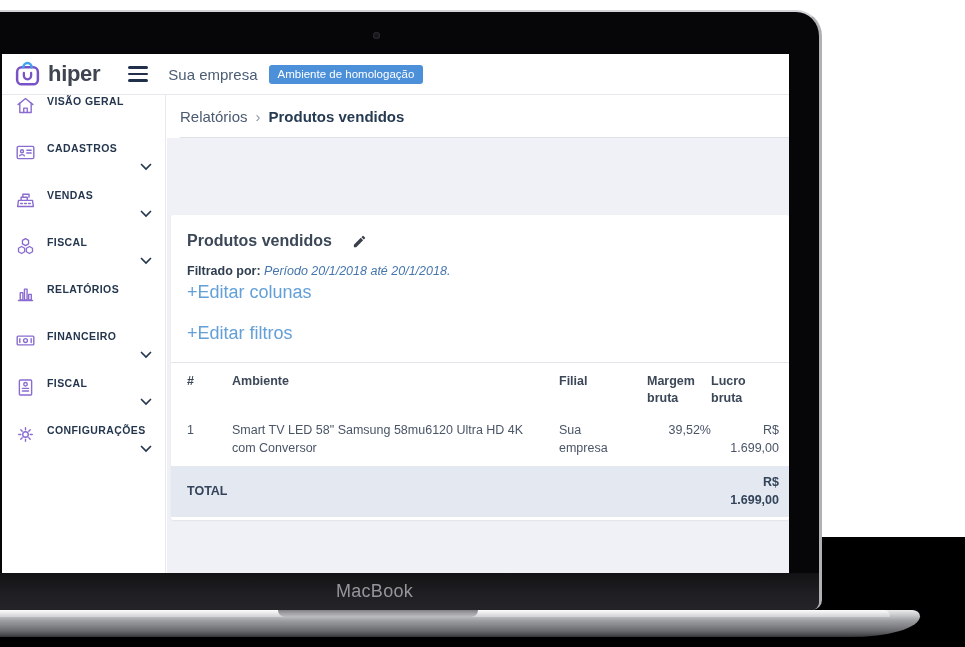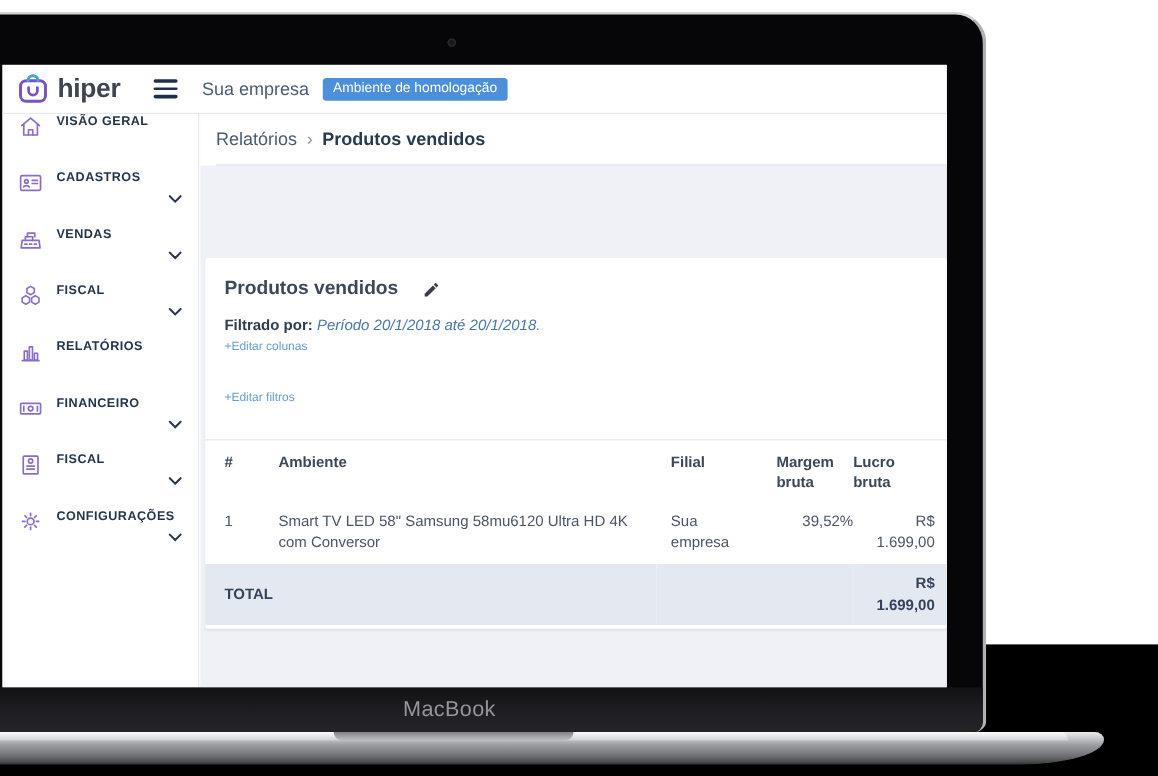--- a/index.html
+++ b/index.html
@@ -55,21 +55,21 @@
   .crumb-cur{font-size:15px;color:#263b52;font-weight:bold;}
 
   .card{position:absolute;left:4px;right:0;top:120px;background:#fff;border-radius:2px;
         box-shadow:0 1px 2px rgba(40,50,70,.07);padding-bottom:3px;}
   .card-head{padding:17px 16px 0;display:flex;align-items:center;}
   .card-title{font-size:16px;font-weight:bold;color:#3c4858;}
   .pencil{margin-left:20px;cursor:pointer;display:flex;}
   .filter-line{padding:13px 16px 0;font-size:12.5px;line-height:1.3;}
   .filter-label{font-weight:bold;color:#2e3e50;}
   .filter-value{font-style:italic;color:#4576ad;}
-  .lnk{display:inline-block;margin:16px 16px;font-size:10px;color:#64a0d8;cursor:pointer;}
+  .lnk{display:inline-block;margin:5px 16px;font-size:18px;color:#64a0d8;cursor:pointer;}
   .lnk-colunas{margin-top:3px;}
   .lnk-filtros{margin-top:15px;}
 
   table.report{width:100%;border-collapse:collapse;margin-top:13px;border-top:1px solid #e3e6eb;}
   table.report th{font-size:12.5px;font-weight:bold;color:#3c4858;text-align:left;
         vertical-align:top;padding:10px 0 8px;line-height:1.3;}
   table.report td{font-size:12.5px;color:#4a5568;vertical-align:top;padding:7px 0 9px;line-height:1.45;}
   .c-idx{padding-left:16px !important;}
   .c-prod{padding-left:15px !important;}
   .c-fil{padding-left:12px !important;}

